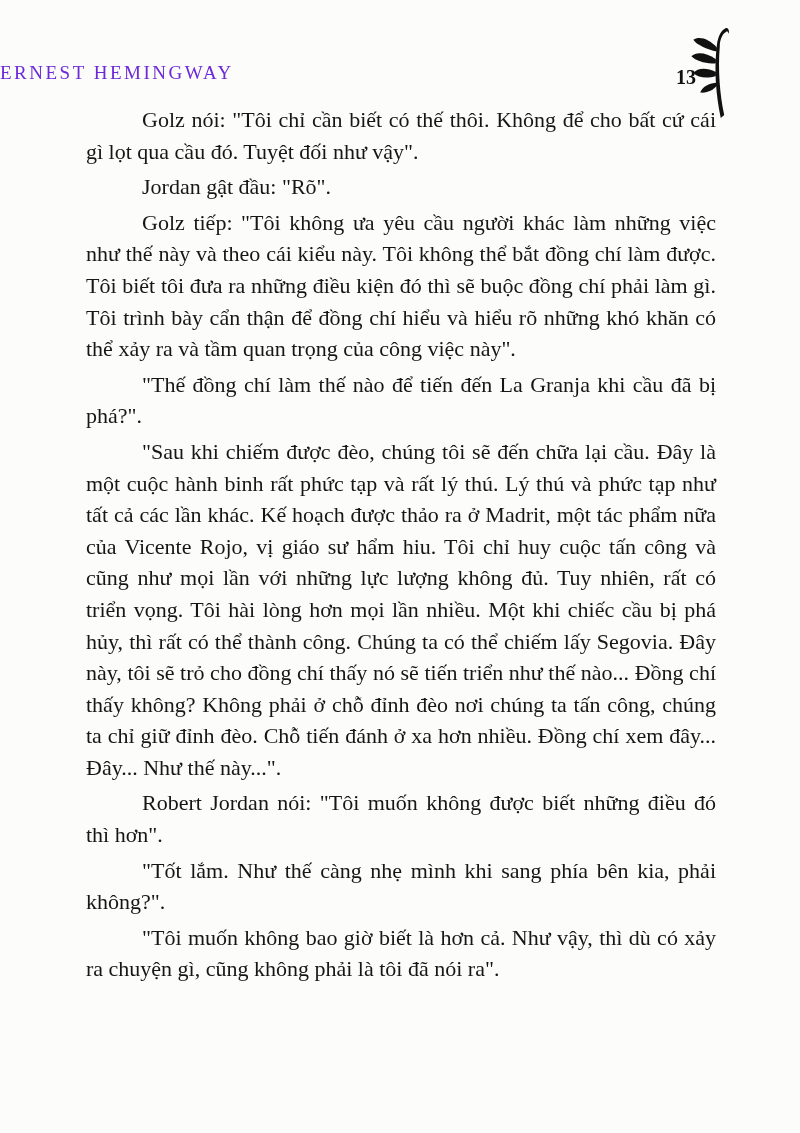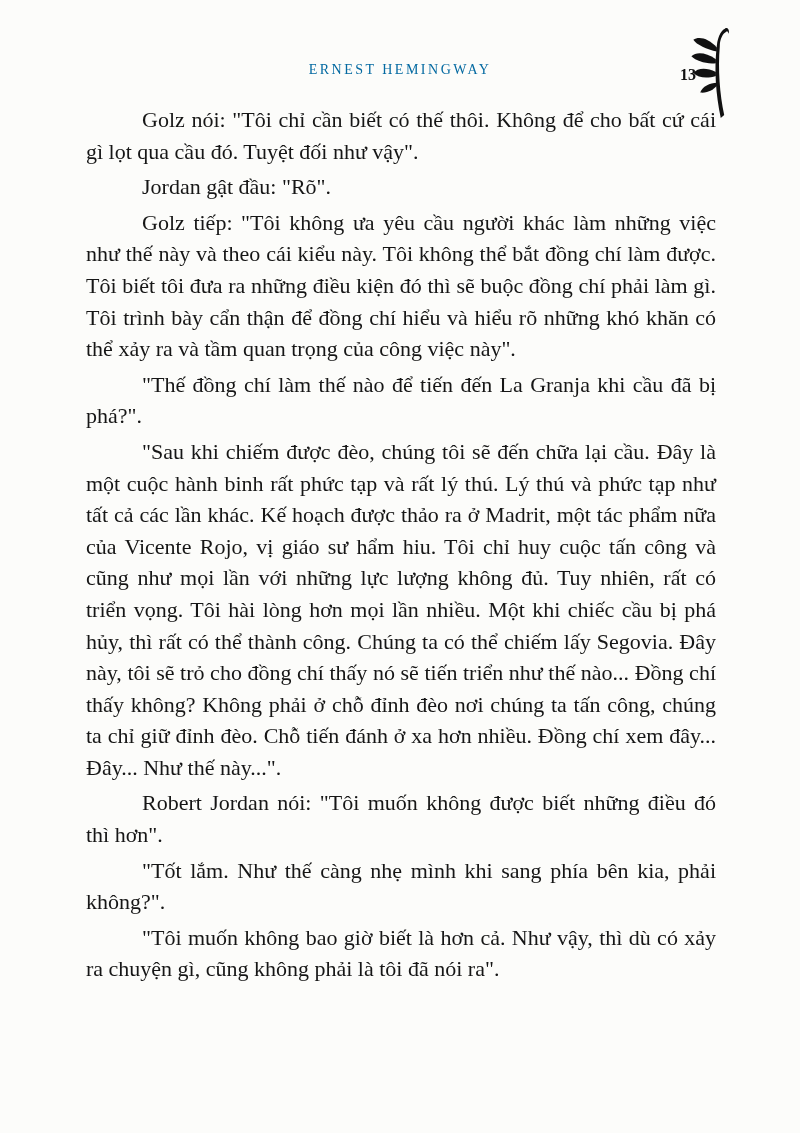--- a/index.html
+++ b/index.html
@@ -16,33 +16,32 @@
     color: #161616;
     font-family: "Liberation Serif", "DejaVu Serif", serif;
     overflow: hidden;
   }
   .page-header {
     position: relative;
     height: 104px;
   }
   .book-author-title {
     display: block;
-    text-align: center;
     padding-top: 62px;
-    font-size: 14px;
+    font-size: 19px;
     letter-spacing: 2.5px;
     font-weight: 400;
-    color: #0369a1;
+    color: #6d28d9;
     white-space: nowrap;
   }
   .page-number {
     position: absolute;
     top: 66px;
     right: 104px;
-    font-size: 16px;
+    font-size: 20px;
     font-weight: 700;
     color: #111;
   }
   .ornament {
     position: absolute;
     top: 26px;
     right: 70px;
     width: 40px;
     height: 94px;
   }

